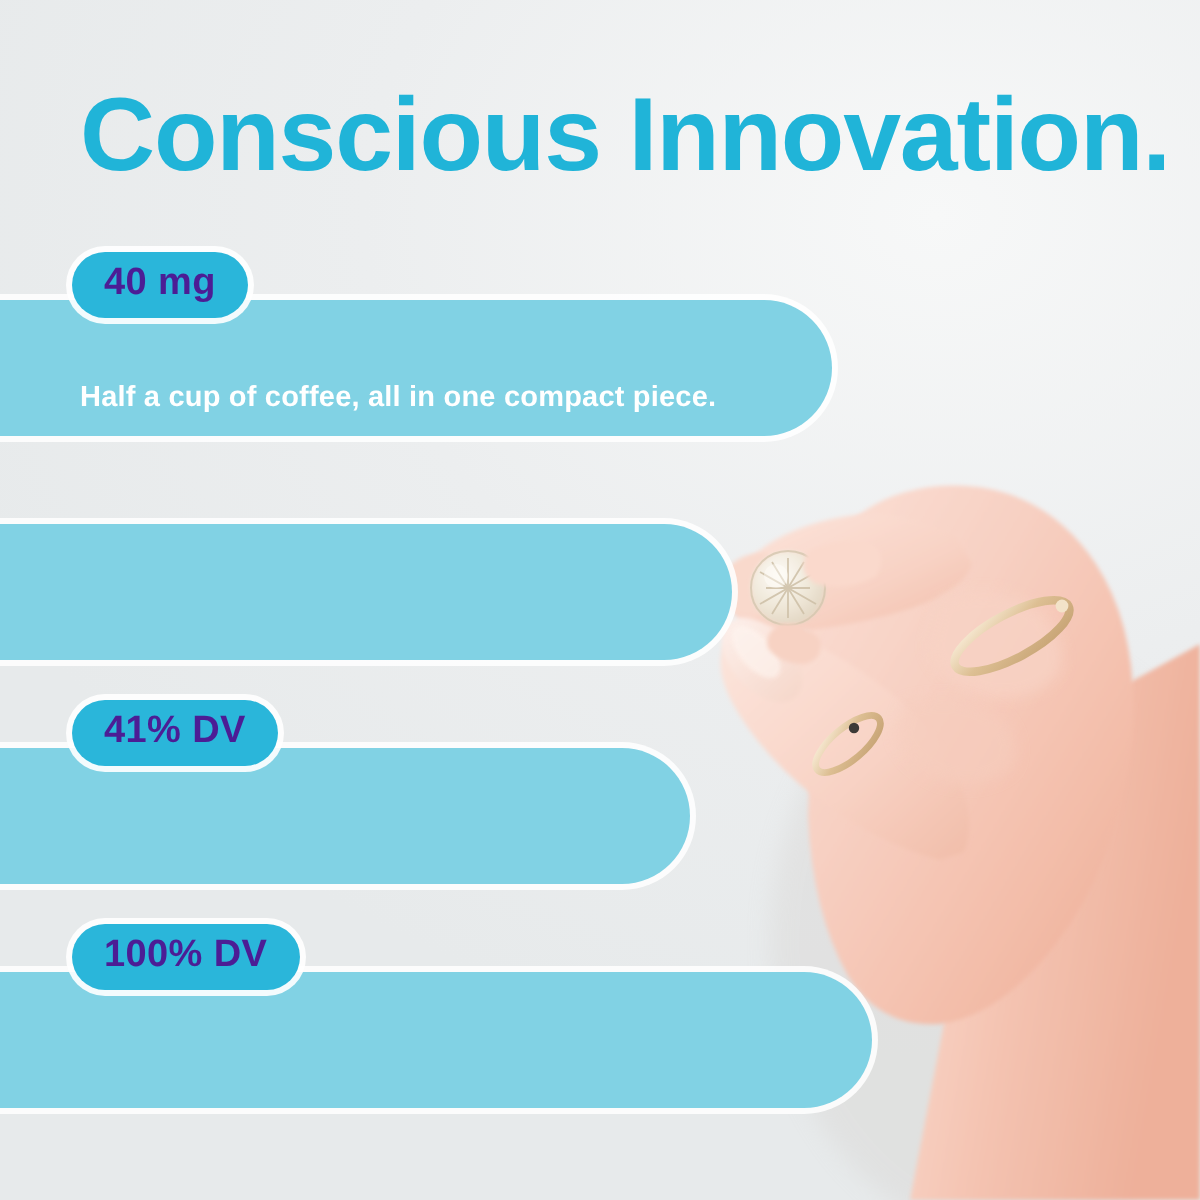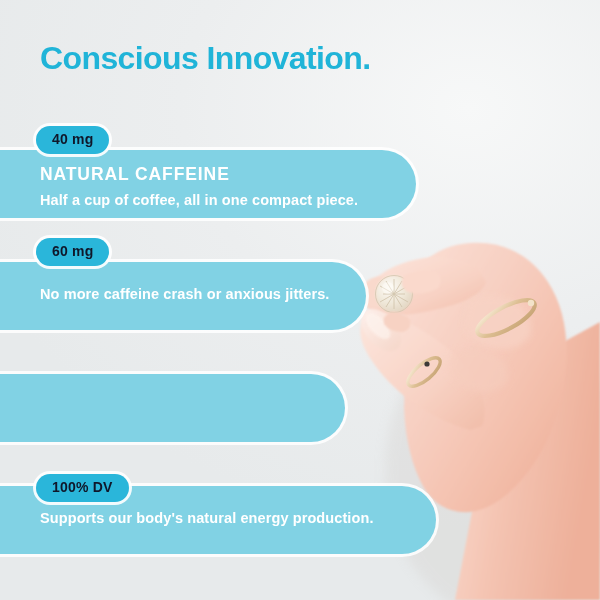--- a/index.html
+++ b/index.html
@@ -30,21 +30,21 @@
     z-index: 1;
     pointer-events: none;
   }
 
   
   #title {
     position: absolute;
     left: 40px;
     top: 42px;
     z-index: 3;
-    font-size: 32px;
+    font-size: 52px;
     font-weight: 700;
     letter-spacing: -0.6px;
     color: #20b4d8;
     white-space: nowrap;
     line-height: 1;
   }
 
   
   .card {
     position: absolute;
@@ -62,52 +62,52 @@
   }
   .card-title {
     font-size: 17.5px;
     font-weight: 700;
     letter-spacing: 0.9px;
     color: #ffffff;
     line-height: 1;
     white-space: nowrap;
   }
   .card-desc {
-    margin-top: 9px;
+    margin-top: 26px;
     font-size: 14.5px;
     font-weight: 600;
     letter-spacing: 0.1px;
     color: #ffffff;
     line-height: 1;
     white-space: nowrap;
   }
   .badge {
     position: absolute;
     z-index: 6;
     background: #2ab6da;
-    color: #0f172a;
-    font-size: 14px;
+    color: #4c1d95;
+    font-size: 19px;
     font-weight: 700;
     letter-spacing: 0.2px;
     border-radius: 20px;
     padding: 6px 16px 8px 16px;
     line-height: 1;
     box-shadow: 0 0 0 3px rgba(255,255,255,0.9);
     white-space: nowrap;
   }
 
   
   #card-0 { top: 150px; height: 68px; width: 450px; }
   #badge-0 { left: 36px; top: 126px; }
   #card-1 { top: 262px; height: 68px; width: 400px; }
   #badge-1 { left: 36px; top: 238px; }
   #card-2 { top: 374px; height: 68px; width: 379px; }
   #badge-2 { left: 36px; top: 350px; }
   #card-3 { top: 486px; height: 68px; width: 470px; }
-  #badge-3 { left: 36px; top: 462px; margin-top: 12px; }
+  #badge-3 { left: 36px; top: 462px; }
 </style>
 </head>
 <body>
 
 <div id="stage">
 
   <svg id="photo" viewBox="0 0 600 600">
     <defs>
       <linearGradient id="skinG" x1="0" y1="0" x2="1" y2="1">
         <stop offset="0%" stop-color="#fbe0d6"></stop>
@@ -219,38 +219,35 @@
 
     <path d="M404,276 Q420,268 436,272 Q444,278 438,288 Q424,296 408,292 Q398,286 404,276 Z" fill="#fad9cc" filter="url(#soft)"></path>
 
     <path d="M392,312 Q404,312 410,320 Q412,330 402,332 Q390,332 384,324 Q382,315 392,312 Z" fill="#f7d2c3" filter="url(#soft)"></path>
   </svg>
 
   <div id="title">Conscious Innovation.</div>
 
   <div class="card" id="card-0">
     <div class="card-inner">
-      <div class="card-title">NATURAL CAFFEINE</div>
       <div class="card-desc">Half a cup of coffee, all in one compact piece.</div>
     </div>
   </div>
   <div class="badge" id="badge-0">40 mg</div>
 
   <div class="card" id="card-1">
     <div class="card-inner">
-      <div class="card-desc">No more caffeine crash or anxious jitters.</div>
-    </div>
-  </div>
-  <div class="badge" id="badge-1">60 mg</div>
+    </div>
+  </div>
 
   <div class="card" id="card-2">
     <div class="card-inner">
     </div>
   </div>
+  <div class="badge" id="badge-2">41% DV</div>
 
   <div class="card" id="card-3">
     <div class="card-inner">
-      <div class="card-desc">Supports our body's natural energy production.</div>
     </div>
   </div>
   <div class="badge" id="badge-3">100% DV</div>
 
 </div>
 
 </body></html>

